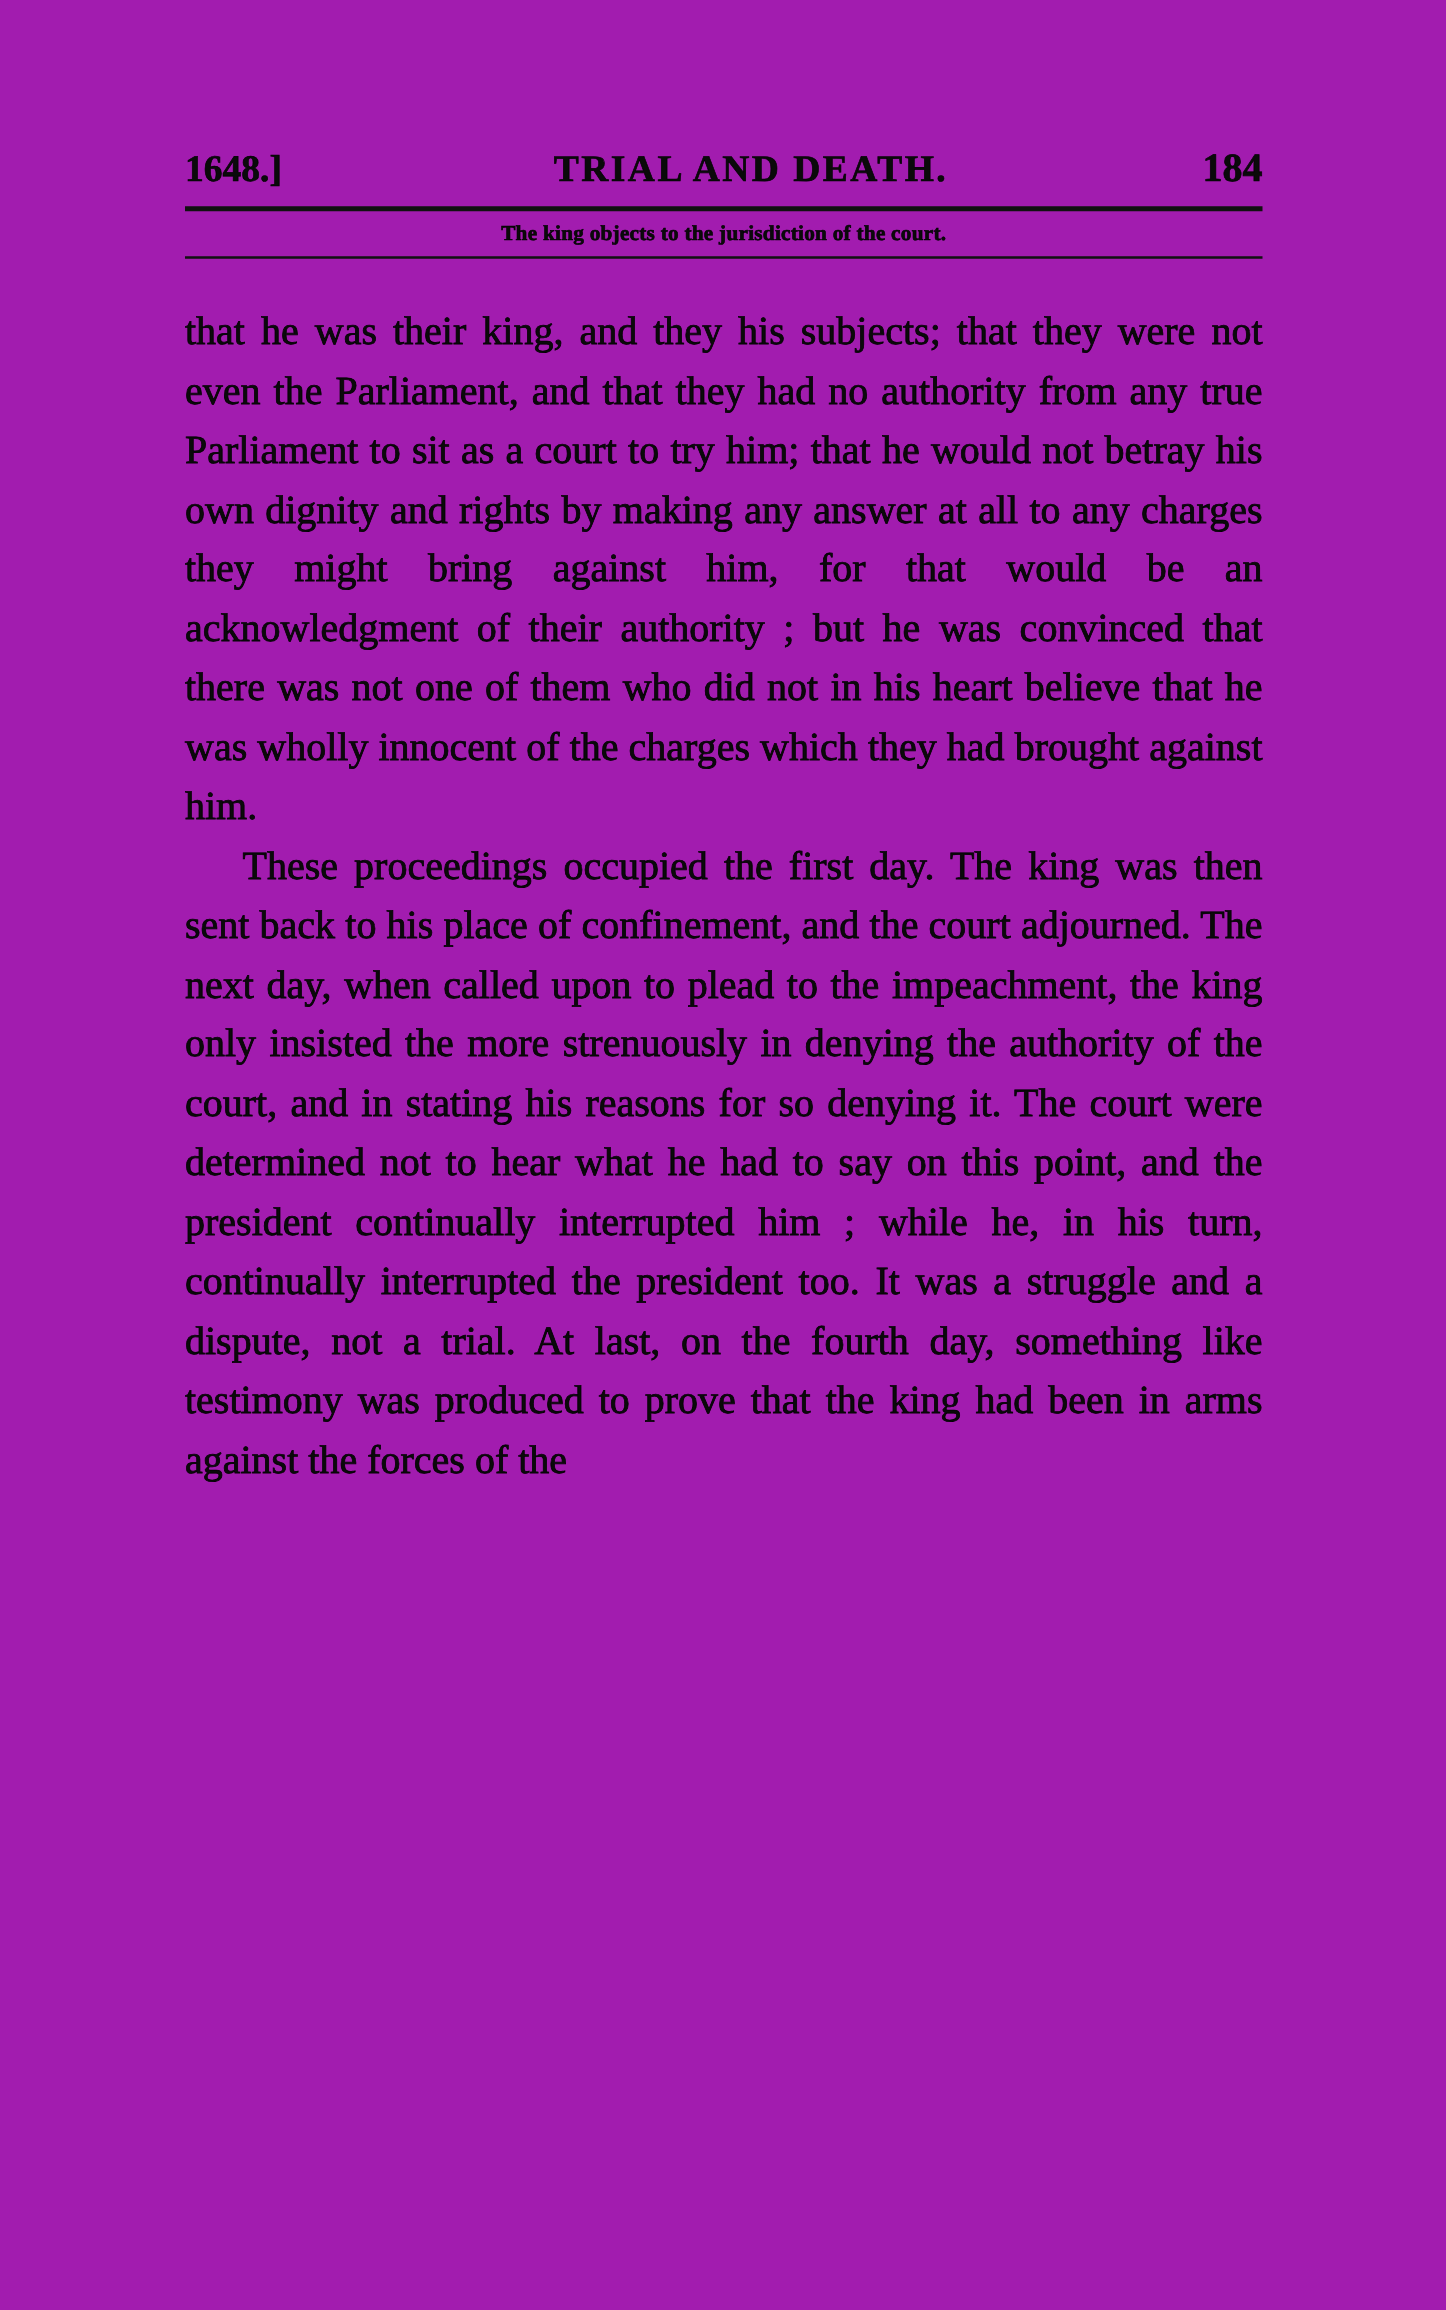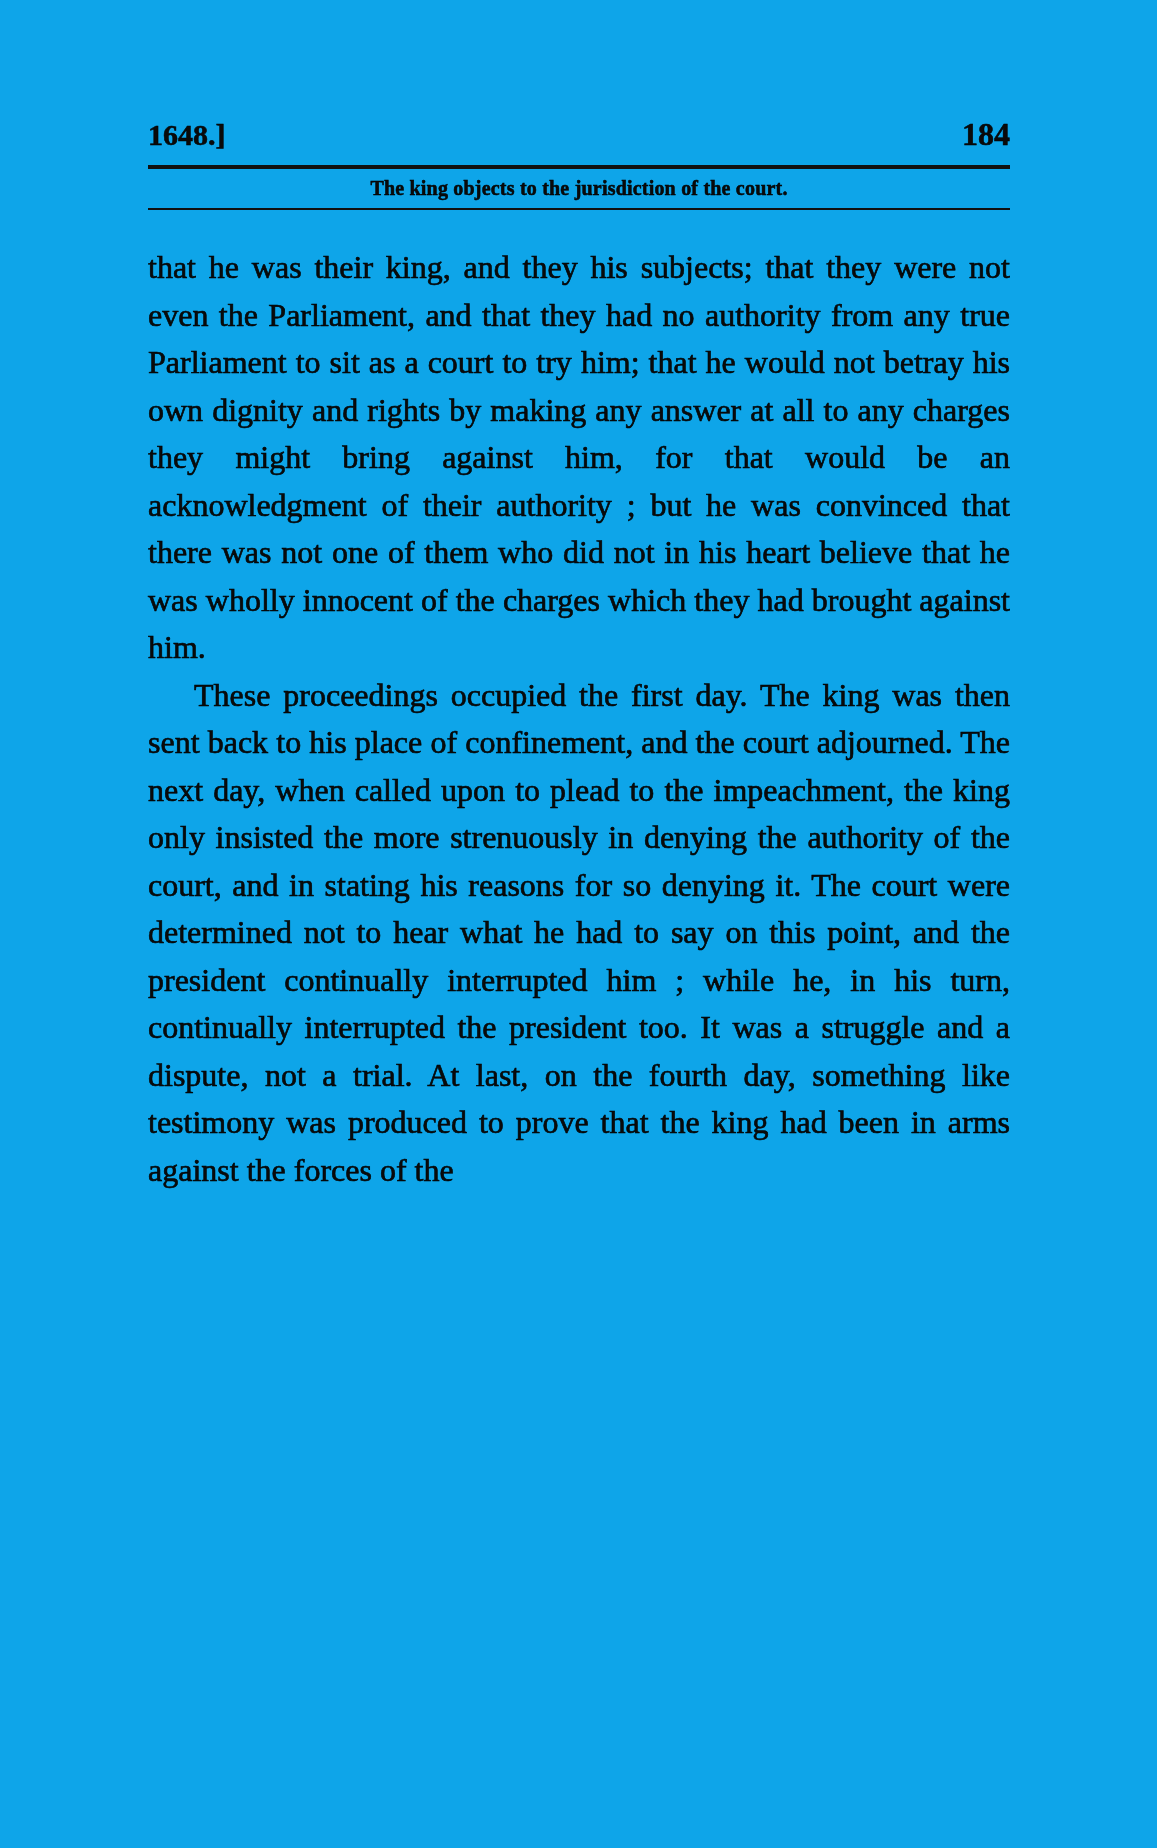--- a/index.html
+++ b/index.html
@@ -13,21 +13,21 @@
     font-family: "Liberation Serif", serif;
     color: #0a0a0a;
     -webkit-font-smoothing: antialiased;
   }
   .page {
     position: relative;
     width: 1157px;
     height: 1848px;
     box-sizing: border-box;
     padding: 0;
-    background: #0ea5e9;
+    background: #a21caf;
   }
   .content {
     position: absolute;
     left: 148px;
     top: 116px;
     width: 862px;
   }
   
   .header-row {
     display: flex;
@@ -61,21 +61,21 @@
     border: 0;
     border-top: 4px solid #111;
     margin: 12px 0 0 0;
   }
   .rule.thin {
     border-top: 2px solid #111;
     margin: 8px 0 0 0;
   }
   .side-note {
     text-align: center;
-    font-size: 20px;
+    font-size: 17px;
     font-weight: bold;
     letter-spacing: 0.2px;
     margin: 8px 0 0 0;
     font-family: "Liberation Serif", serif;
   }
   
   .body-text {
     margin-top: 34px;
     font-size: 32px;
     line-height: 47.5px;
@@ -100,20 +100,21 @@
   }
 </style>
 </head>
 <body>
 
 <div class="page">
   <div class="content">
 
     <div class="header-row">
       <span class="folio-left">1648.]</span>
+      <span class="running-title">Trial and Death.</span>
       <span class="folio-right">184</span>
     </div>
 
     <hr class="rule">
 
     <div class="side-note">The king objects to the jurisdiction of the court.</div>
 
     <hr class="rule thin">
 
     <div class="body-text">

